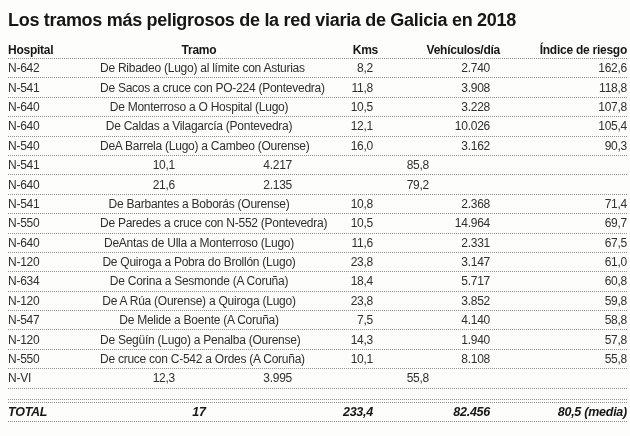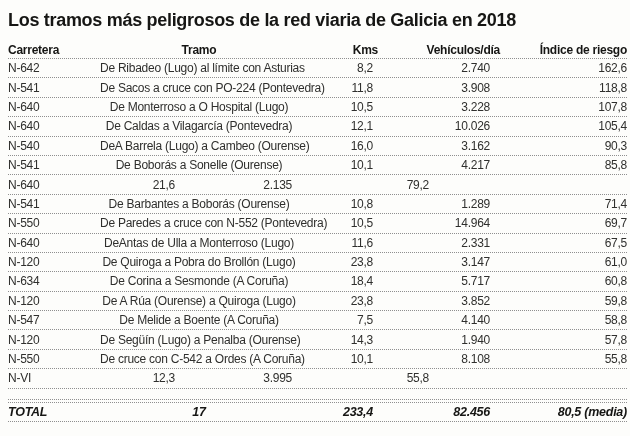--- a/index.html
+++ b/index.html
@@ -65,21 +65,21 @@
   .row.total .c { font-size: 12.5px; font-style: italic; }
 </style>
 </head>
 <body style="--bg: #fdfdfb; --heading: #161614; --text: #2f2f2d; --rule: #8f8f8f;">
 
 <div class="page">
   <div class="title">Los tramos más peligrosos de la red viaria de Galicia en 2018</div>
 
   <div class="table">
     <div class="row head">
-      <div class="c c1">Carretera</div>
+      <div class="c c1">Hospital</div>
       <div class="c c2">Tramo</div>
       <div class="c c3">Kms</div>
       <div class="c c4">Vehículos/día</div>
       <div class="c c5">Índice de riesgo</div>
     </div>
 
     <div>
       <div class="row">
         <div class="c c1">N-642</div>
         <div class="c c2">De Ribadeo (Lugo) al límite con Asturias</div>
@@ -115,38 +115,37 @@
       <div class="row">
         <div class="c c1">N-540</div>
         <div class="c c2">DeA Barrela (Lugo) a Cambeo (Ourense)</div>
         <div class="c c3">16,0</div>
         <div class="c c4">3.162</div>
         <div class="c c5">90,3</div>
       </div>
 
       <div class="row">
         <div class="c c1">N-541</div>
-        <div class="c c2">De Boborás a Sonelle (Ourense)</div>
         <div class="c c3">10,1</div>
         <div class="c c4">4.217</div>
         <div class="c c5">85,8</div>
       </div>
 
       <div class="row">
         <div class="c c1">N-640</div>
         <div class="c c3">21,6</div>
         <div class="c c4">2.135</div>
         <div class="c c5">79,2</div>
       </div>
 
       <div class="row">
         <div class="c c1">N-541</div>
         <div class="c c2">De Barbantes a Boborás (Ourense)</div>
         <div class="c c3">10,8</div>
-        <div class="c c4">1.289</div>
+        <div class="c c4">2.368</div>
         <div class="c c5">71,4</div>
       </div>
 
       <div class="row">
         <div class="c c1">N-550</div>
         <div class="c c2">De Paredes a cruce con N-552 (Pontevedra)</div>
         <div class="c c3">10,5</div>
         <div class="c c4">14.964</div>
         <div class="c c5">69,7</div>
       </div>

